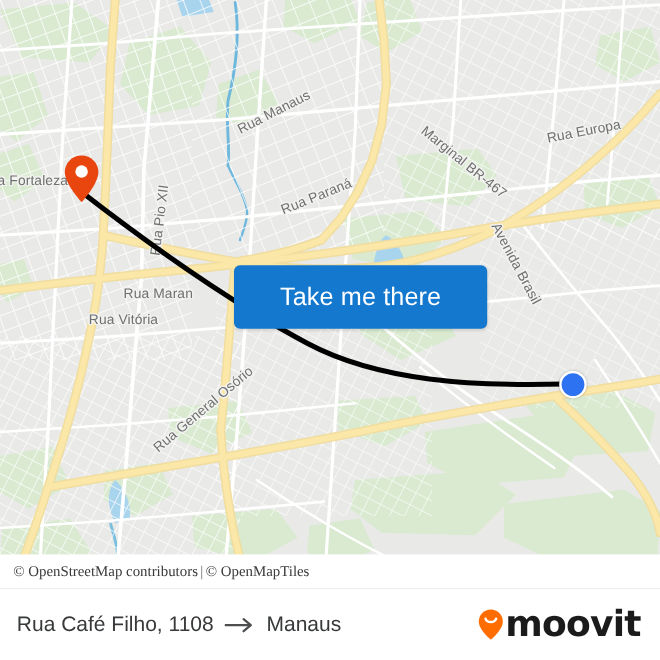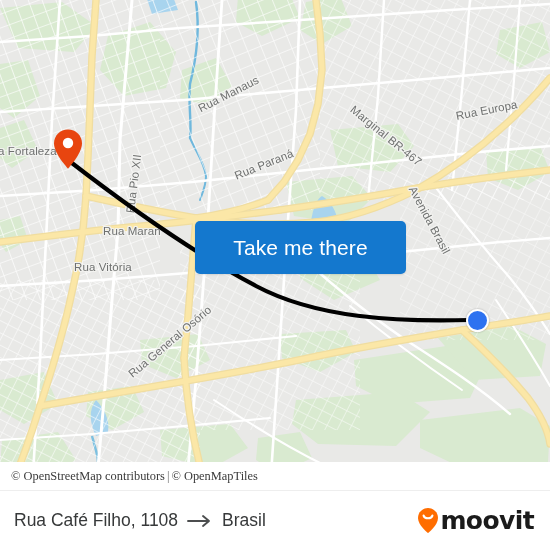--- a/index.html
+++ b/index.html
@@ -164,21 +164,21 @@
     color: #4c4e4f;
   }
   .footer-spacer { flex: 1 1 auto; }
   .moovit-logo {
     display: flex;
     align-items: center;
     gap: 1px;
   }
   .moovit-wordmark {
     font-family: "DejaVu Sans", sans-serif;
-    font-size: 25px;
+    font-size: 30px;
     font-weight: 700;
     color: #1b1b1b;
     letter-spacing: -.6px;
     line-height: 1;
   }
 </style>
 </head>
 <body>
 
 <div id="app">
@@ -325,21 +325,21 @@
     </svg>
 
     <div>
       <div class="street-label" style="left:-2px;  top:145px; transform:rotate(0deg);">a Fortaleza</div>
       <div class="street-label" style="left:199px; top:103px; transform:rotate(-27deg);">Rua Manaus</div>
       <div class="street-label" style="left:130px; top:207px; transform:rotate(-83deg);">Rua Pio XII</div>
       <div class="street-label" style="left:235px; top:170px; transform:rotate(-22deg);">Rua Paraná</div>
       <div class="street-label" style="left:352px; top:102px; transform:rotate(39deg);">Marginal BR-467</div>
       <div class="street-label" style="left:456px; top:110px; transform:rotate(-11deg);">Rua Europa</div>
       <div class="street-label" style="left:412px; top:181px; transform:rotate(62deg);">Avenida Brasil</div>
-      <div class="street-label" style="left:103px; top:225px; transform:rotate(0deg);">Rua Maran</div>
+      <div class="street-label" style="left:103px; top:239px; transform:rotate(0deg);">Rua Maran</div>
       <div class="street-label" style="left:74px;  top:261px; transform:rotate(0deg);">Rua Vitória</div>
       <div class="street-label" style="left:130px; top:369px; transform:rotate(-40deg);">Rua General Osório</div>
     </div>
 
     <svg class="route-svg" viewBox="0 0 550 490">
       <path d="M68 160 C130 208 192 252 256 286 C316 318 396 322 470 320" fill="none" stroke="#000000" stroke-width="4.2" stroke-linecap="round" stroke-linejoin="round"></path>
     </svg>
 
     <svg class="origin-pin" viewBox="0 0 32 42">
       <path d="M16 1.5 C8.2 1.5 2 7.7 2 15.4 C2 25.6 16 40.5 16 40.5 C16 40.5 30 25.6 30 15.4 C30 7.7 23.8 1.5 16 1.5 Z" fill="#e8450f"></path>
@@ -359,21 +359,21 @@
 
   <div class="footer">
     <div class="route-summary">
       <span>Rua Café Filho, 1108</span>
       <span class="arrow-icon">
         <svg width="26" height="14" viewBox="0 0 26 14" aria-hidden="true">
           <path d="M1 7 H21" stroke="#4c4e4f" stroke-width="1.9" stroke-linecap="round"></path>
           <path d="M16 2 L22 7 L16 12" fill="none" stroke="#4c4e4f" stroke-width="1.9" stroke-linecap="round" stroke-linejoin="round"></path>
         </svg>
       </span>
-      <span>Brasil</span>
+      <span>Manaus</span>
     </div>
 
     <div class="footer-spacer"></div>
 
     <div class="moovit-logo">
       <span style="display:inline-flex;">
         <svg width="22" height="27" viewBox="0 0 22 27" aria-hidden="true">
           <path d="M11 1 C5.5 1 1 5.4 1 10.9 C1 18.1 11 26 11 26 C11 26 21 18.1 21 10.9 C21 5.4 16.5 1 11 1 Z" fill="#ff6d00"></path>
           <path d="M6.6 8.6 C7.6 12.2 14.4 12.2 15.4 8.6" fill="none" stroke="#ffffff" stroke-width="2.1" stroke-linecap="round"></path>
         </svg>

